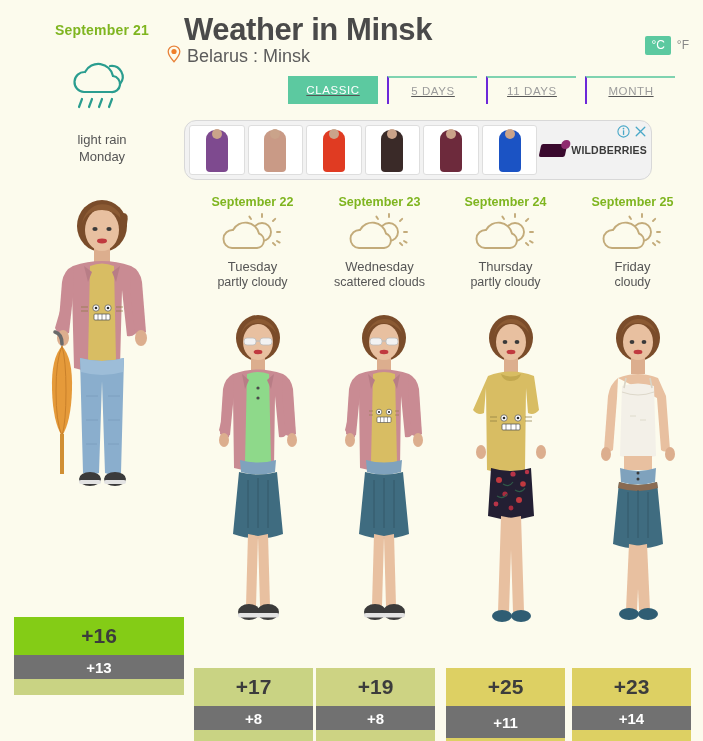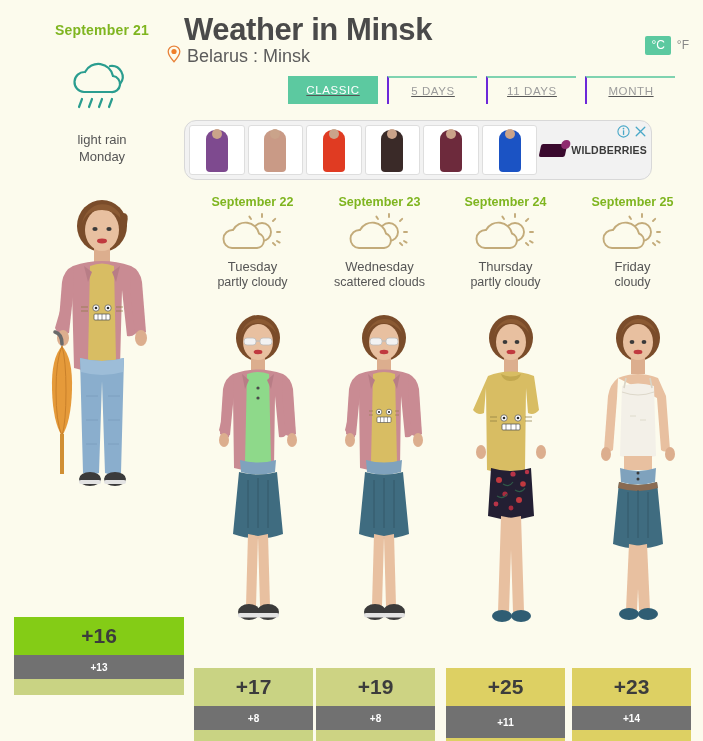--- a/index.html
+++ b/index.html
@@ -120,21 +120,21 @@
   .fc-cond { font-size: 12.5px; color: #555; line-height: 1.25; }
 
   
   .temp-bar { position: absolute; }
   .temp-hi {
     display: flex; align-items: center; justify-content: center;
     font-size: 21px; color: #3c3c3c; font-weight: bold;
   }
   .temp-lo {
     display: flex; align-items: center; justify-content: center;
-    background: #717171; color: #fff; font-size: 10px; font-weight: bold;
+    background: #717171; color: #fff; font-size: 15px; font-weight: bold;
   }
   .temp-foot { width: 100%; }
 
   
   .figure { position: absolute; }
   .fig-svg { display: block; }
 </style>
 </head>
 <body>
 

